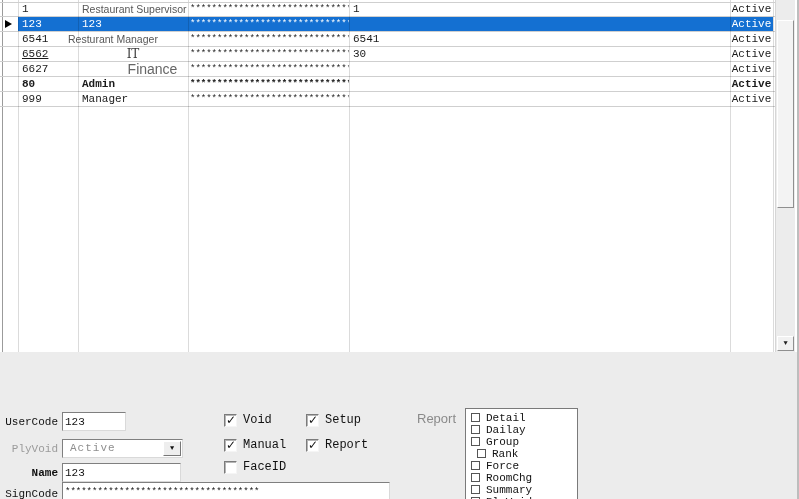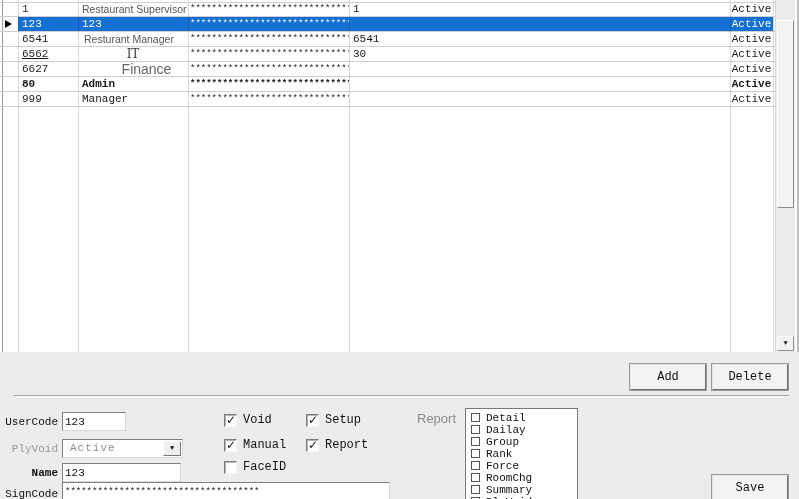--- a/index.html
+++ b/index.html
@@ -85,37 +85,37 @@
           </div>
           <div class="cell c-code" style="left: 18px; width: 60px;">123</div>
           <div class="cell c-name" style="left: 78px; width: 110px;">123</div>
           <div class="cell c-sign" style="left: 188px; width: 161px;">******************************</div>
           <div class="cell c-value" style="left: 349px; width: 381px;"></div>
           <div class="cell c-status" style="left: 730px; width: 43px;">Active</div>
         </div>
         <div class="grow" style="top: 32px;">
           <div class="cell c-selector" style="left: 0px; width: 18px;"></div>
           <div class="cell c-code" style="left: 18px; width: 60px;">6541</div>
-          <div class="cell c-name ns-sans" style="left: 80px; width: 110px;">Resturant Manager</div>
+          <div class="cell c-name ns-sans" style="left: 64px; width: 110px;">Resturant Manager</div>
           <div class="cell c-sign" style="left: 188px; width: 161px;">******************************</div>
           <div class="cell c-value" style="left: 349px; width: 381px;">6541</div>
           <div class="cell c-status" style="left: 730px; width: 43px;">Active</div>
         </div>
         <div class="grow" style="top: 47px;">
           <div class="cell c-selector" style="left: 0px; width: 18px;"></div>
           <div class="cell c-code" style="left: 18px; width: 60px; text-decoration: underline;">6562</div>
           <div class="cell c-name ns-serif-c" style="left: 78px; width: 110px;">IT</div>
           <div class="cell c-sign" style="left: 188px; width: 161px;">******************************</div>
           <div class="cell c-value" style="left: 349px; width: 381px;">30</div>
           <div class="cell c-status" style="left: 730px; width: 43px;">Active</div>
         </div>
         <div class="grow" style="top: 62px;">
           <div class="cell c-selector" style="left: 0px; width: 18px;"></div>
           <div class="cell c-code" style="left: 18px; width: 60px;">6627</div>
-          <div class="cell c-name ns-sans-c" style="left: 78px; width: 110px; padding-left: 27px;">Finance</div>
+          <div class="cell c-name ns-sans-c" style="left: 84px; width: 110px; padding-left: 27px;">Finance</div>
           <div class="cell c-sign" style="left: 188px; width: 161px;">******************************</div>
           <div class="cell c-value" style="left: 349px; width: 381px;"></div>
           <div class="cell c-status" style="left: 730px; width: 43px;">Active</div>
         </div>
         <div class="grow" style="top: 77px; font-weight: bold;">
           <div class="cell c-selector" style="left: 0px; width: 18px;"></div>
           <div class="cell c-code" style="left: 18px; width: 60px;">80</div>
           <div class="cell c-name" style="left: 78px; width: 110px;">Admin</div>
           <div class="cell c-sign" style="left: 188px; width: 161px;">******************************</div>
           <div class="cell c-value" style="left: 349px; width: 381px;"></div>
@@ -139,26 +139,20 @@
     <div class="vline" style="left:773px"></div>
     <div class="abs" style="left:0;top:2px;width:775px;height:1px;background:#cfcfcf"></div>
   </div>
 
   <div id="vscroll">
     <div id="vthumb"></div>
     <div id="vdown">▼</div>
   </div>
   <div id="win-right-border"></div>
 
-  <div id="formarea">
-    <div class="btn" style="left:630px;top:12px;">Add</div>
-    <div class="btn" style="left:712px;top:12px;">Delete</div>
-    <div class="groove"></div>
-    <div class="btn" style="left:712px;top:123px;">Save</div>
-  </div>
 
   <div class="flabel" style="left:0;top:416px;width:58px;">UserCode</div>
   <input class="tinput" style="left: 62px; top: 412px; width: 64px; height: 19px;" value="123">
 
   <div class="flabel dim" style="left:0;top:443px;width:58px;">PlyVoid</div>
   <div class="combo" style="left:62px;top:439px;width:121px;height:19px;">
     <span class="cval">Active</span>
     <span class="cbtn">▼</span>
   </div>
 
@@ -196,21 +190,21 @@
         <div class="rlabel">Detail</div>
       </div>
       <div class="ritem" style="top: 15px;">
         <div class="rcb"></div>
         <div class="rlabel">Dailay</div>
       </div>
       <div class="ritem" style="top: 27px;">
         <div class="rcb"></div>
         <div class="rlabel">Group</div>
       </div>
-      <div class="ritem" style="top: 39px;">
+      <div class="ritem" style="top: 39px; margin-left: 6px;">
         <div class="rcb"></div>
         <div class="rlabel">Rank</div>
       </div>
       <div class="ritem" style="top: 51px;">
         <div class="rcb"></div>
         <div class="rlabel">Force</div>
       </div>
       <div class="ritem" style="top: 63px;">
         <div class="rcb"></div>
         <div class="rlabel">RoomChg</div>

